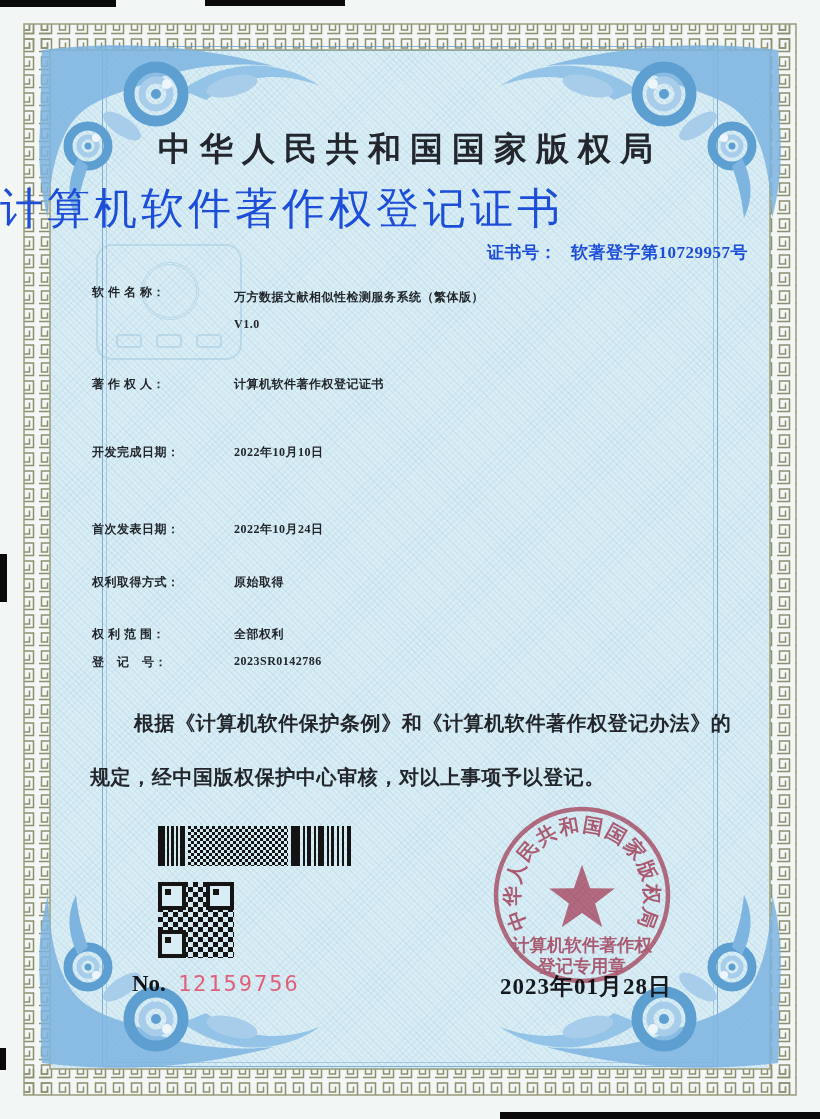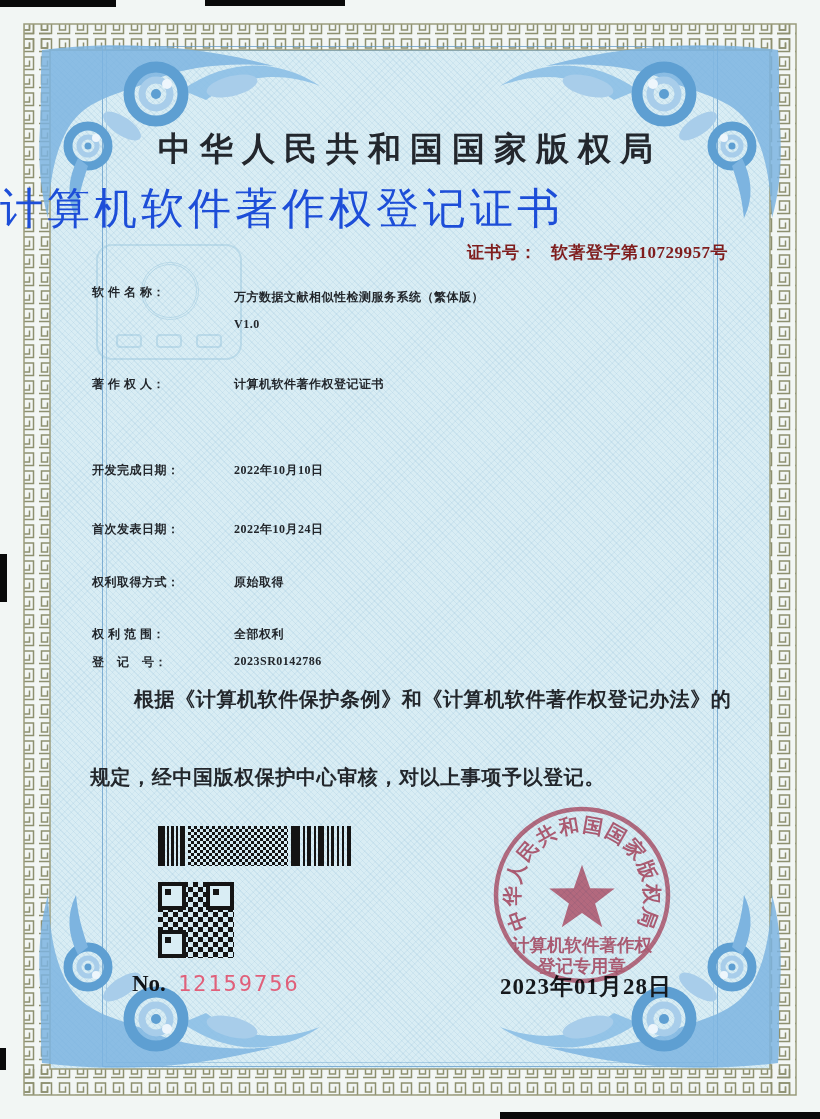--- a/index.html
+++ b/index.html
@@ -41,21 +41,21 @@
   }
   .issuer{
     position:absolute;left:0;right:0;top:127px;text-align:center;
     font-size:33px;font-weight:700;letter-spacing:9px;color:#23272d;
   }
   .cert-title{
     position:absolute;left:0;right:0;top:180px;text-align:left;
     font-size:43px;font-weight:400;letter-spacing:4px;color:#1d4ed8;
   }
   .certno{
-    position:absolute;right:92px;top:241px;font-size:17px;font-weight:700;color:#7f1d1d;
+    position:absolute;right:72px;top:241px;font-size:17px;font-weight:700;color:#1d4ed8;
     letter-spacing:.5px;
   }
   .certno .lab{margin-right:14px;}
   .row{position:absolute;left:92px;font-size:12px;font-weight:700;color:#22262b;white-space:nowrap;}
   .row .lab{display:inline-block;width:142px;vertical-align:top;letter-spacing:.5px;}
   .row .val{display:inline-block;vertical-align:top;letter-spacing:.5px;}
   .row .val div{line-height:27px;}
   .stmt{position:absolute;left:90px;right:86px;font-size:20px;font-weight:700;
     color:#22262b;letter-spacing:.6px;white-space:nowrap;}
   .barcode{position:absolute;left:158px;top:826px;}
@@ -187,37 +187,37 @@
   <div class="certno">
     <span class="lab">证书号：</span><span>软著登字第10729957号</span>
   </div>
 
   <div class="row" style="top:284px;">
     <span class="lab">软 件 名 称：</span><span class="val"><div>万方数据文献相似性检测服务系统（繁体版）</div><div>V1.0</div></span>
   </div>
   <div class="row" style="top:376px;">
     <span class="lab">著 作 权 人：</span><span class="val">计算机软件著作权登记证书</span>
   </div>
-  <div class="row" style="top:462px;">
+  <div class="row" style="top:444px;">
     <span class="lab">开发完成日期：</span><span class="val">2022年10月10日</span>
   </div>
   <div class="row" style="top:521px;">
     <span class="lab">首次发表日期：</span><span class="val">2022年10月24日</span>
   </div>
   <div class="row" style="top:574px;">
     <span class="lab">权利取得方式：</span><span class="val">原始取得</span>
   </div>
   <div class="row" style="top:626px;">
     <span class="lab">权 利 范 围：</span><span class="val">全部权利</span>
   </div>
   <div class="row" style="top:654px;">
     <span class="lab">登　记　号：</span><span class="val">2023SR0142786</span>
   </div>
 
-  <div class="stmt" style="top:686px;left:134px;">根据《计算机软件保护条例》和《计算机软件著作权登记办法》的</div>
+  <div class="stmt" style="top:710px;left:134px;">根据《计算机软件保护条例》和《计算机软件著作权登记办法》的</div>
   <div class="stmt" style="top:764px;">规定，经中国版权保护中心审核，对以上事项予以登记。</div>
 
   <svg class="barcode" width="196" height="40" aria-hidden="true">
     <g fill="#141414">
       <rect x="0" y="0" width="7" height="40"></rect>
         <rect x="9" y="0" width="2" height="40"></rect>
       <rect x="13" y="0" width="3" height="40"></rect>
         <rect x="18" y="0" width="2" height="40"></rect>
       <rect x="22" y="0" width="5" height="40"></rect>
       <rect x="30" y="0" width="100" height="40" fill="url(#nz)"></rect>

